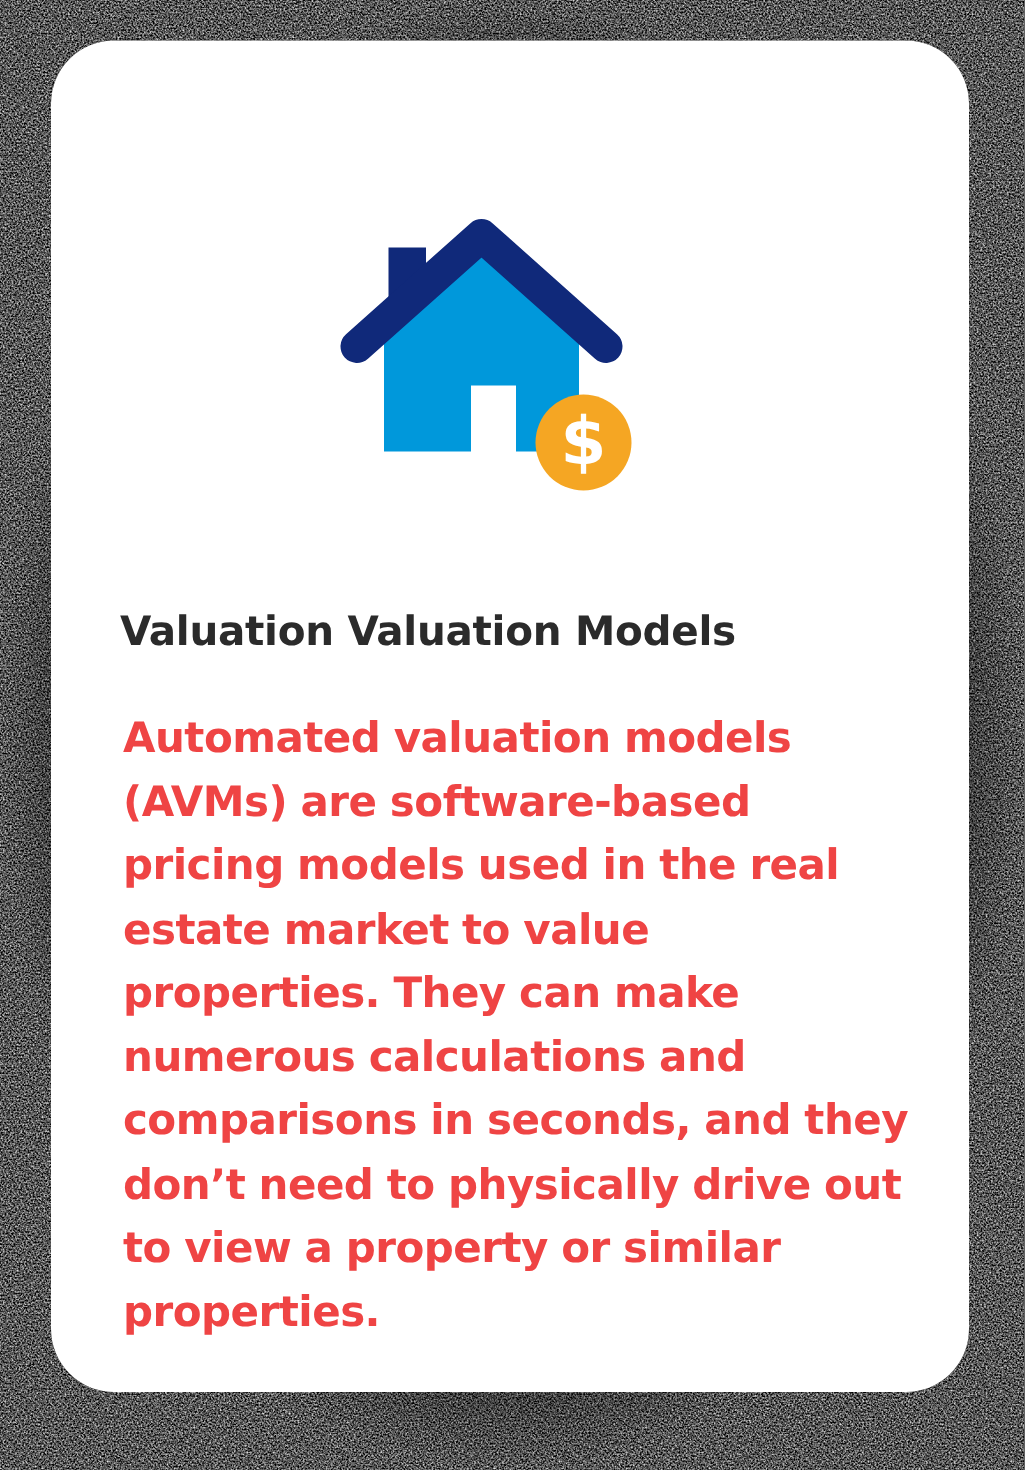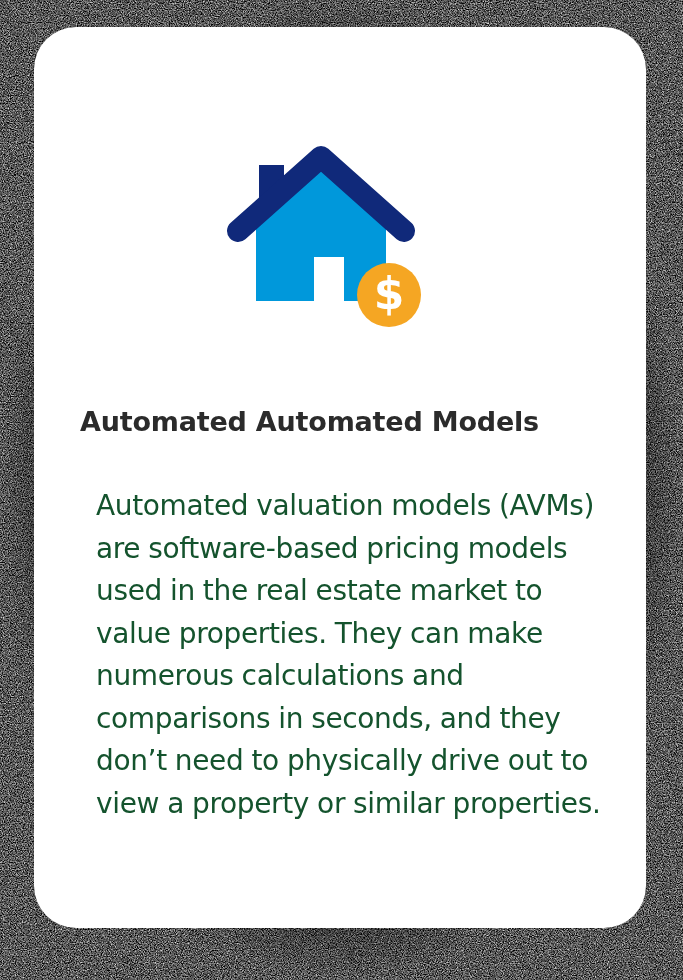--- a/index.html
+++ b/index.html
@@ -72,27 +72,27 @@
     line-height: 34px;
     letter-spacing: -0.2px;
     color: #2b2b2b;
   }
 
   .card-body {
     position: absolute;
     left: 46px;
     top: 442px;
     width: 528px;
-    margin: 16px;
+    margin: 2px;
     font-family: "DejaVu Sans", sans-serif;
     font-size: 28px;
-    font-weight: normal;
+    font-weight: bold;
     line-height: 42.5px;
     letter-spacing: -0.35px;
-    color: #14532d;
+    color: #ef4444;
     word-spacing: -0.5px;
   }
 </style>
 </head>
 <body>
 
 <div class="stage">
 
   <svg class="noise-halo" width="683" height="980" viewBox="0 0 683 980" xmlns="http://www.w3.org/2000/svg">
     <defs>
@@ -125,18 +125,18 @@
     <div class="icon-wrap">
       <svg class="house-icon" viewBox="0 0 200 190" xmlns="http://www.w3.org/2000/svg">
         <rect x="33" y="20" width="25" height="62" fill="#10297a"></rect>
         <path d="M30 82 L95 24 L160 82 L160 156 L118 156 L118 112 L88 112 L88 156 L30 156 Z" fill="#0098db"></path>
         <path d="M12 86 L95 12 L178 86" fill="none" stroke="#10297a" stroke-width="22" stroke-linecap="round" stroke-linejoin="round"></path>
         <circle cx="163" cy="150" r="32" fill="#f5a623"></circle>
         <text x="163" y="164" text-anchor="middle" font-family="DejaVu Sans, sans-serif" font-size="44" font-weight="bold" fill="#ffffff">$</text>
       </svg>
     </div>
 
-    <h2 class="card-heading">Automated Automated Models</h2>
+    <h2 class="card-heading">Valuation Valuation Models</h2>
 
     <p class="card-body">Automated valuation models (AVMs) are software-based pricing models used in the real estate market to value properties. They can make numerous calculations and comparisons in seconds, and they don’t need to physically drive out to view a property or similar properties.</p>
 
   </div>
 </div>
 
 </body></html>

